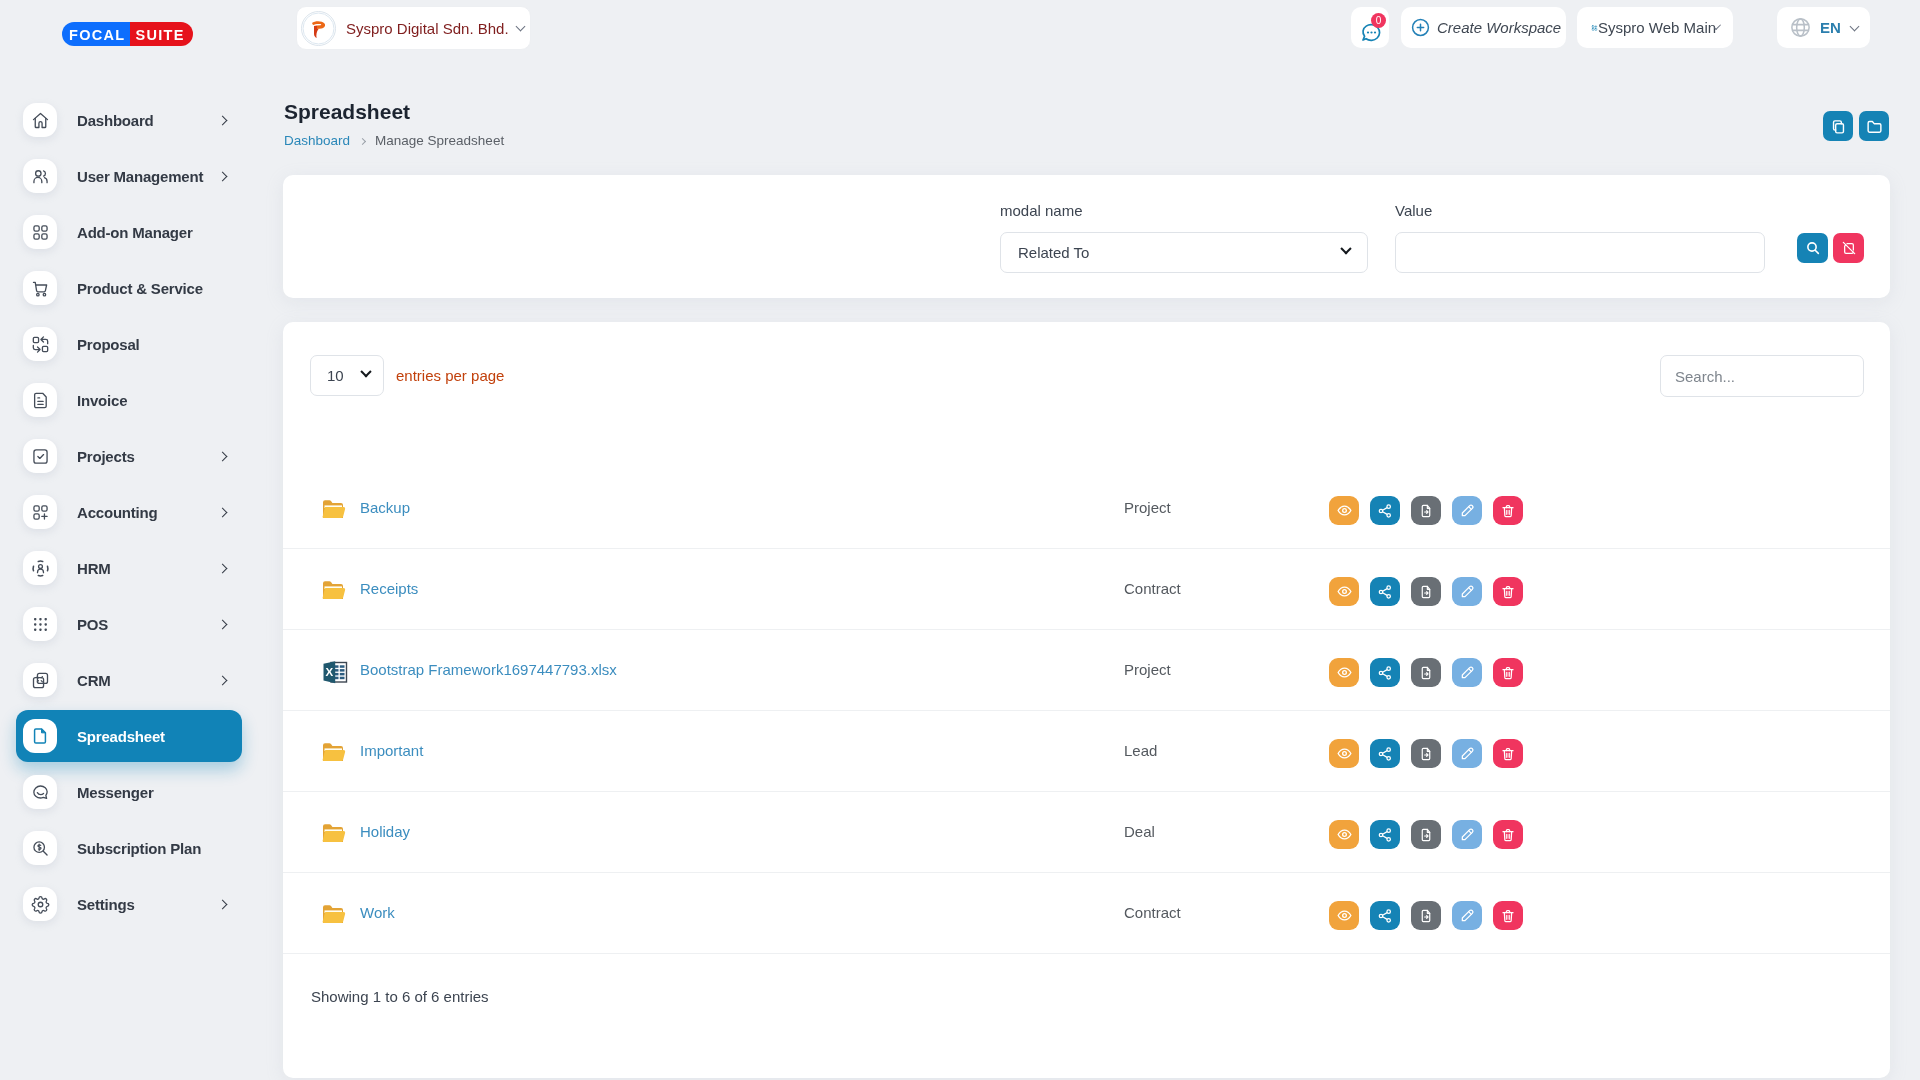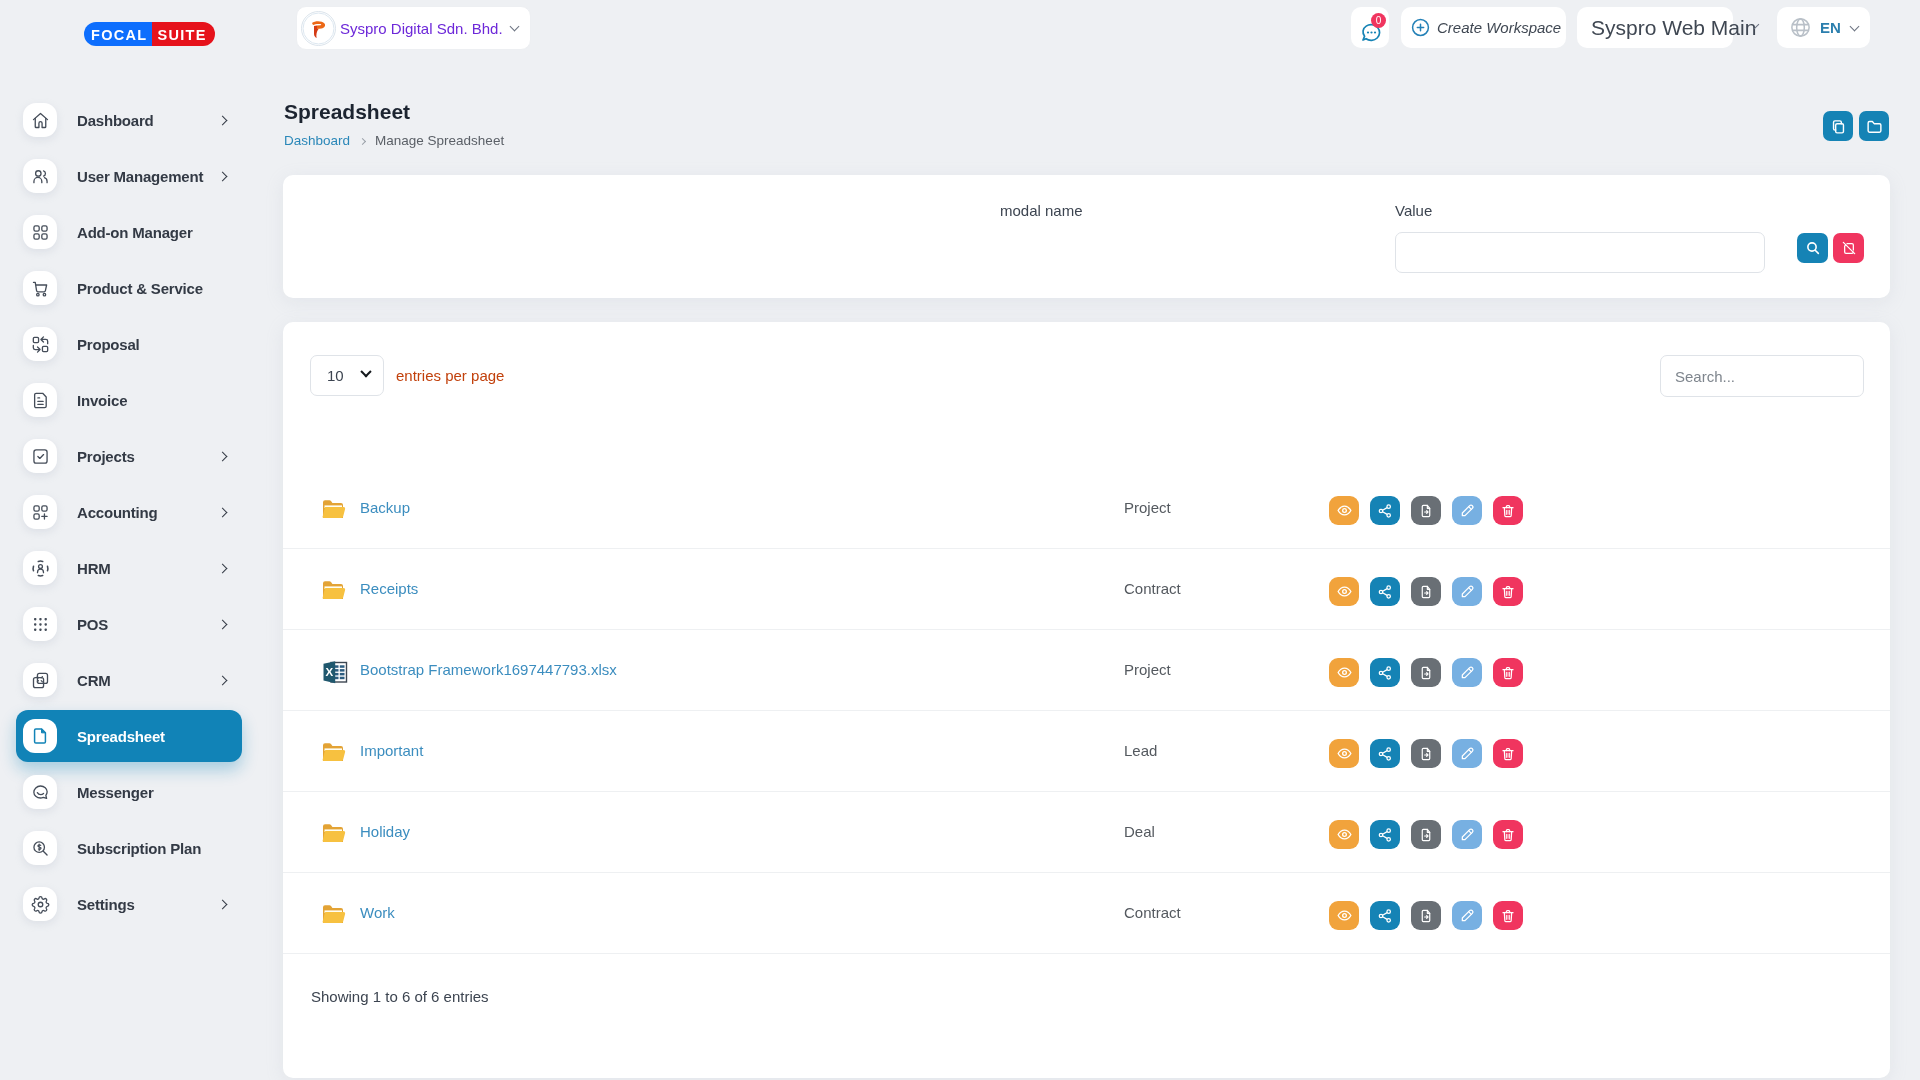--- a/index.html
+++ b/index.html
@@ -1,35 +1,35 @@
 <!DOCTYPE html>
 <html><head>
 <meta charset="utf-8">
 <title>Spreadsheet</title>
 <style>
   * { margin:0; padding:0; box-sizing:border-box; }
   html,body { width:1920px; height:1080px; overflow:hidden; }
   body { background:#eef0f3; font-family:"Liberation Sans", sans-serif; color:#49505a; position:relative; }
 
   
-  .logo { position:absolute; left:62px; top:22px; height:24px; display:flex; border-radius:12px; overflow:hidden; font-weight:bold; font-size:14.5px; color:#fff; letter-spacing:1.3px;margin-left:22px; }
+  .logo { position:absolute; left:62px; top:22px; height:24px; display:flex; border-radius:12px; overflow:hidden; font-weight:bold; font-size:14.5px; color:#fff; letter-spacing:1.3px; }
   .logo .f { background:#0d6efd; padding:5px 5px 0 7px; }
   .logo .s { background:#e6121b; padding:5px 8px 0 5px; }
 
   .ws-pill { position:absolute; left:296px; top:6px; width:235px; height:44px; background:#fff; border:1px solid #edeff2; border-radius:10px; display:flex; align-items:center; }
   .ws-avatar { width:35px; height:35px; border-radius:50%; margin-left:4px; border:1px solid #dbe4ec; background:#fff; display:flex; align-items:center; justify-content:center; overflow:hidden; }
-  .ws-pill .t { font-size:15px; color:#6d28d9; margin-left:4px; }
+  .ws-pill .t { font-size:15px; color:#7f1d1d; margin-left:10px; }
   .chev { width:7px; height:7px; border-right:1.7px solid #6b7280; border-bottom:1.7px solid #6b7280; transform:rotate(45deg); display:inline-block; }
 
   .pill { position:absolute; top:7px; background:#fff; border-radius:10px; height:41px; display:flex; align-items:center; white-space:nowrap; }
   .chatpill { left:1351px; width:38px; }
   .chatpill svg { margin:8px 0 0 8px; }
   .badge { position:absolute; top:6px; right:3px; background:#f0355f; color:#fff; width:15px; height:15px; border-radius:50%; font-size:10px; display:flex; align-items:center; justify-content:center; }
   .cw { left:1401px; width:165px; padding:0 0 0 10px; gap:7px; font-size:15px; color:#3f4752;font-style:italic; }
-  .swm { left:1577px; width:156px; padding:0 14px; font-size:21px; color:#3f4752; }
+  .swm { left:1577px; width:156px; padding:0 14px; font-size:15px; color:#3f4752; }
   .en { left:1777px; width:93px; padding:0 12px; gap:8px; font-size:15px; color:#2c7fae; font-weight:bold; }
   .en .chev, .swm .chev { margin-left:auto; }
 
   
   .sitem { position:absolute; left:16px; width:226px; height:52px; display:flex; align-items:center; }
   .ibox { width:34px; height:34px; margin-left:7px; background:#fff; border-radius:13px; box-shadow:0 3px 8px rgba(150,160,180,.2); display:flex; align-items:center; justify-content:center; flex:none; }
   .sitem .lbl { margin-left:20px; font-size:15px; font-weight:bold; letter-spacing:-0.2px; color:#333a45; }
   .sitem .arr { margin-left:auto; margin-right:16px; width:7px; height:7px; border-right:1.8px solid #333a45; border-bottom:1.8px solid #333a45; transform:rotate(-45deg); }
   .sitem.active { background:#1183b7; border-radius:12px; box-shadow:0 8px 16px rgba(17,131,183,.32); }
   .sitem.active .ibox { margin-left:7px; width:34px; height:34px; box-shadow:none; border-radius:12px; }
@@ -310,20 +310,21 @@
     <div class="hbtn">
       <svg width="17" height="17" viewBox="0 0 24 24" fill="none" stroke="#fff" stroke-width="2" stroke-linecap="round" stroke-linejoin="round">
         <path d="M3 7 a2 2 0 0 1 2 -2 h4 l2.5 3 H19 a2 2 0 0 1 2 2 v8 a2 2 0 0 1 -2 2 H5 a2 2 0 0 1 -2 -2 Z"></path>
       </svg>
     </div>
   </div>
 
   <div class="card fcard">
     <span class="lblf" style="left:717px;">modal name</span>
     <span class="lblf" style="left:1112px;">Value</span>
+    <div class="fsel">Related To <span class="chev"></span></div>
     <div class="finp"></div>
     <div class="fbtn fsearch">
       <svg width="16" height="16" viewBox="0 0 24 24" fill="none" stroke="#fff" stroke-width="2.4" stroke-linecap="round">
         <circle cx="10.5" cy="10.5" r="6.2"></circle>
         <path d="M15.3 15.3 L20 20"></path>
       </svg>
     </div>
     <div class="fbtn fclear">
       <svg width="16" height="16" viewBox="0 0 24 24" fill="none" stroke="#fff" stroke-width="1.9" stroke-linecap="round" stroke-linejoin="round">
         <path d="M9 5.5 H16.5 a2 2 0 0 1 2 2 V15 M18.5 18.2 a2 2 0 0 1 -2 1.8 H7.5 a2 2 0 0 1 -2 -2 V9.5 a2 2 0 0 1 1.6 -1.96"></path>

